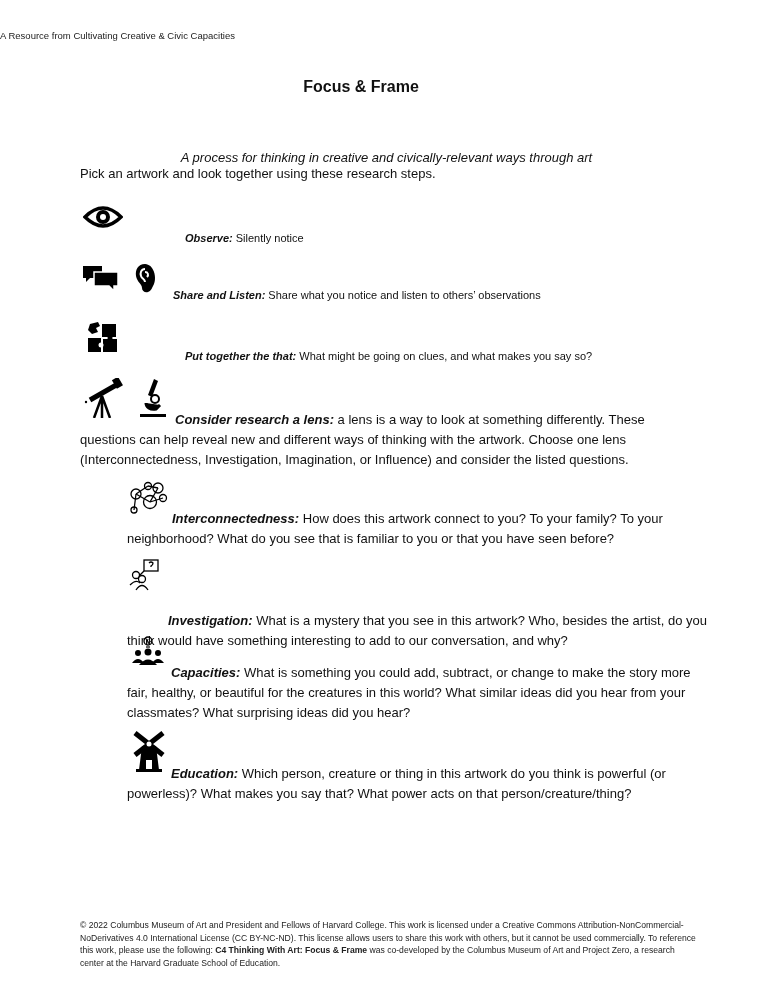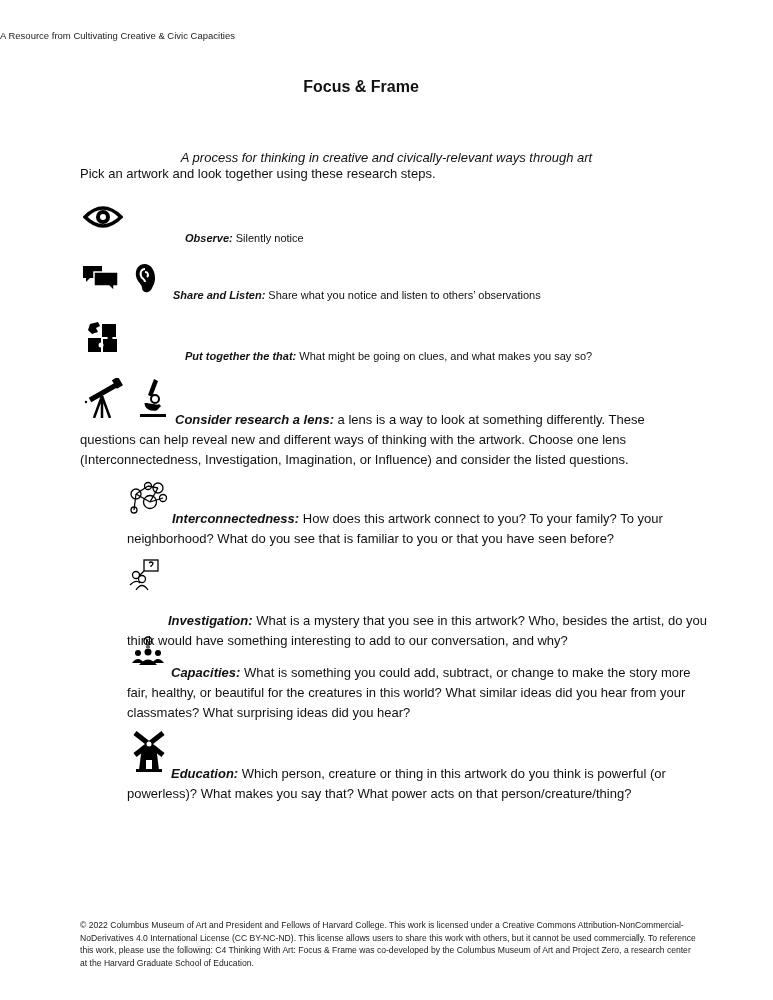--- a/index.html
+++ b/index.html
@@ -51,21 +51,21 @@
       font-size: 13px;
       line-height: 20px;
     }
     .icon svg { display: block; }
     .footer {
       top: 919px; left: 80px; width: 620px;
       font-size: 8.6px;
       line-height: 12.5px;
       color: #222;
     }
-    .footer b { font-weight: normal; }
+    .footer b { font-weight: bold; }
   </style>
 </head>
 <body>
 
 <div class="abs header-line">A Resource from Cultivating Creative &amp; Civic Capacities</div>
 <div class="abs title">Focus &amp; Frame</div>
 <div class="abs subtitle">A process for thinking in creative and civically-relevant ways through art</div>
 
 <div class="abs intro">Pick an artwork and look together using these research steps.</div>
 

